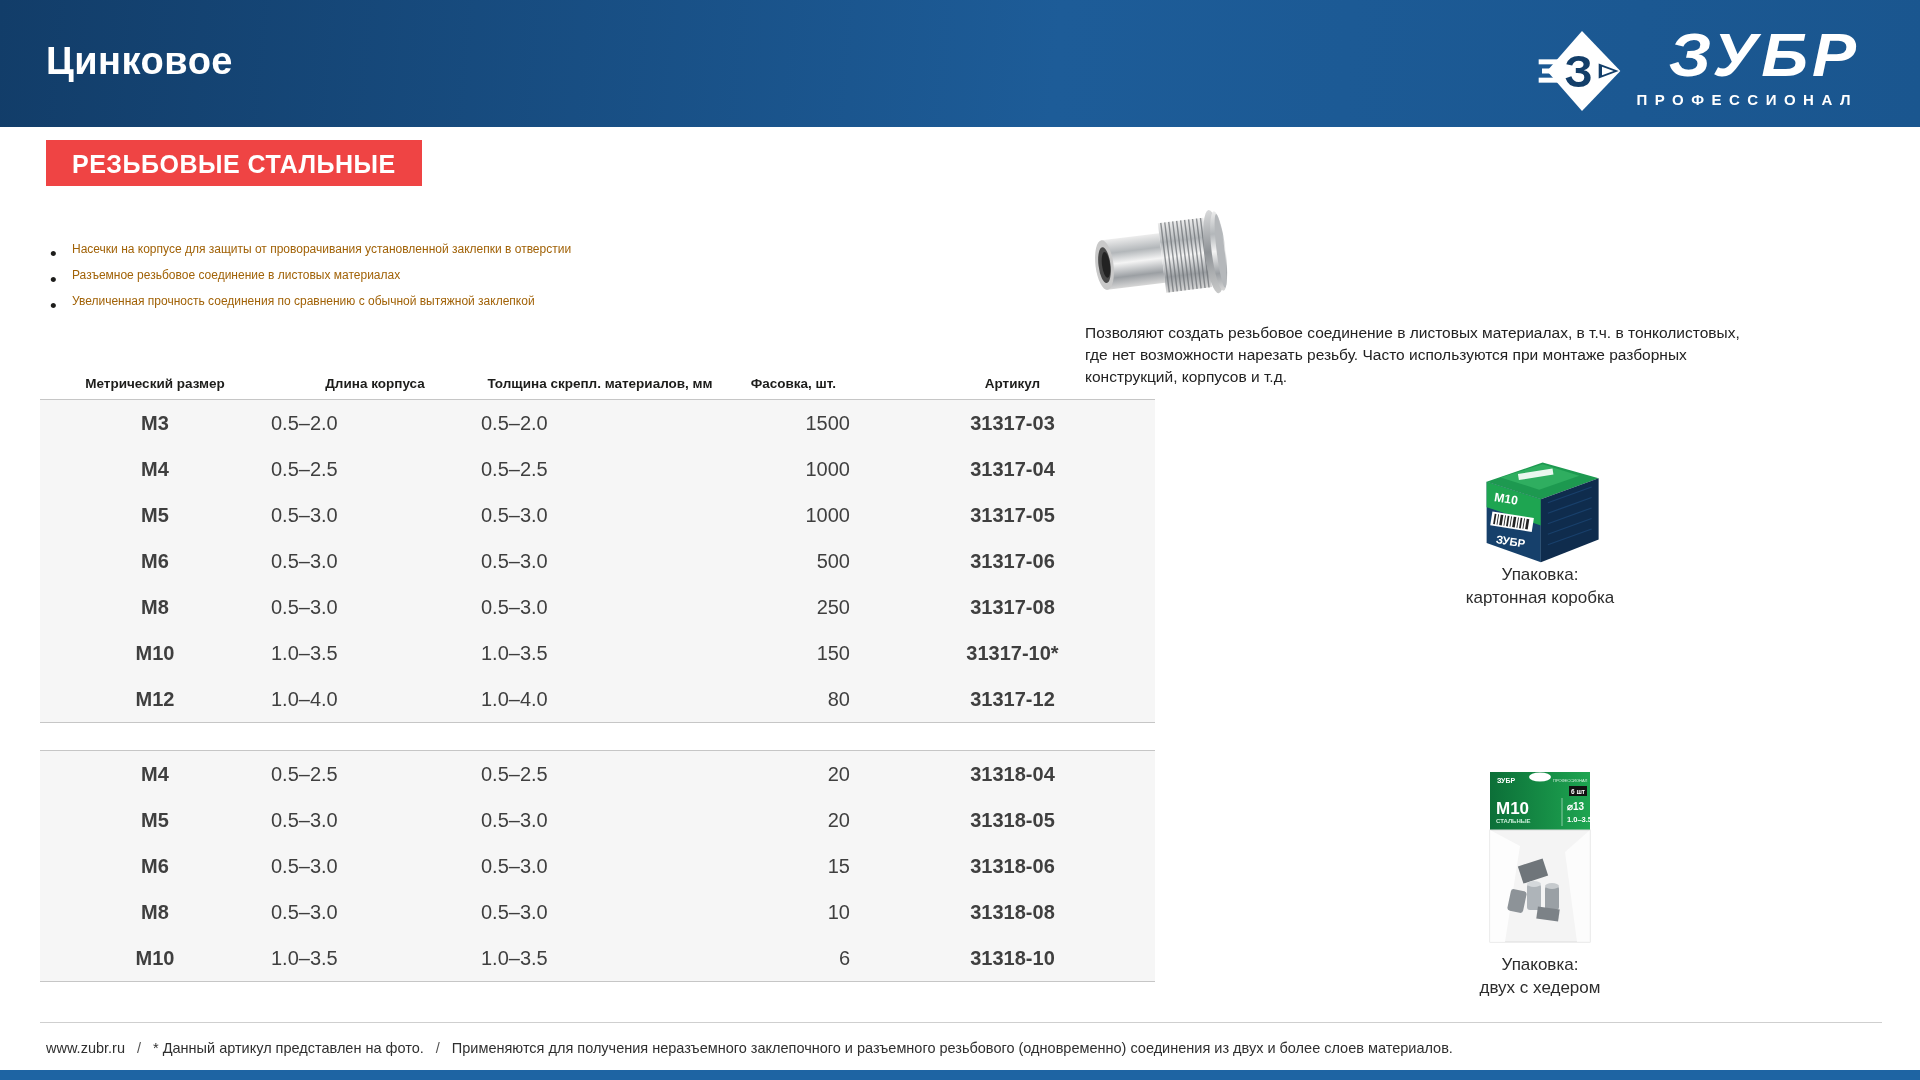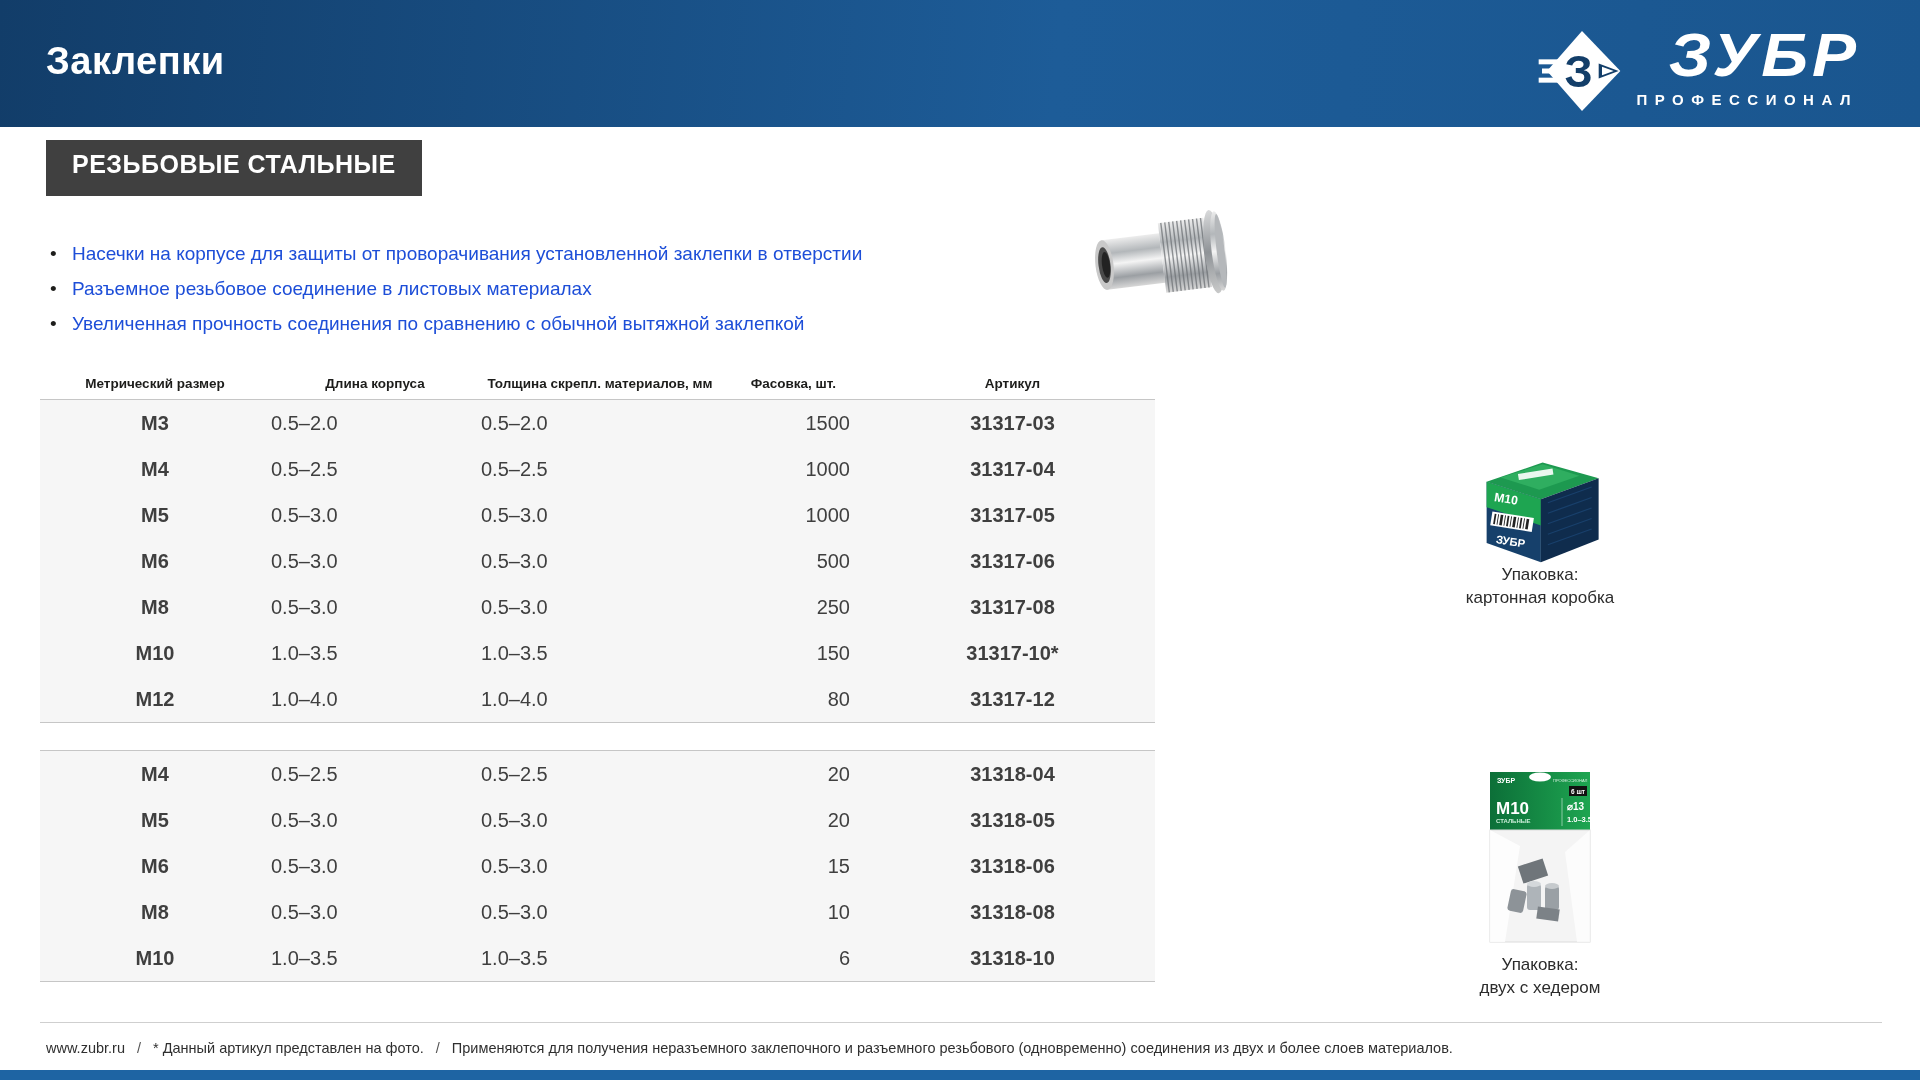--- a/index.html
+++ b/index.html
@@ -13,24 +13,24 @@
            background:linear-gradient(95deg,#123d69 0%,#1d5c98 55%,#1a568f 100%);}
   .page-title{position:absolute;left:46px;top:40px;font-size:38px;font-weight:bold;color:#fff;letter-spacing:0.5px;}
   .logo{position:absolute;right:60px;top:24px;display:flex;align-items:flex-start;gap:14px;}
   .logo-mark{width:100px;height:94px;}
   .wordmark{display:flex;flex-direction:column;align-items:flex-end;}
   .wordmark-main{font-size:66px;font-weight:bold;color:#fff;letter-spacing:4px;line-height:0.95;
                  transform:scaleY(0.92);font-style:italic;}
   .wordmark-sub{font-size:15px;font-weight:bold;color:#fff;letter-spacing:7.5px;margin-top:4px;margin-right:2px;}
 
   
-  .badge{position:absolute;left:46px;top:140px;background:#404040;color:#fff;
-         font-size:25px;font-weight:bold;padding:10px 26px 17px 26px;letter-spacing:0.5px;}
+  .badge{position:absolute;left:46px;top:140px;background:#ef4444;color:#fff;
+         font-size:25px;font-weight:bold;padding:10px 26px 7px 26px;letter-spacing:0.5px;}
   .features{position:absolute;left:46px;top:242px;width:900px;margin:0;padding:0;list-style:none;}
-  .features li{position:relative;font-size:19px;color:#1d4ed8;margin-bottom:11px;padding-left:26px;line-height:1.25;}
+  .features li{position:relative;font-size:12px;color:#a16207;margin-bottom:11px;padding-left:26px;line-height:1.25;}
   .features li::before{content:"•";position:absolute;left:4px;top:0;font-size:19px;color:#1d1d1b;}
 
   
   .rivet-figure{position:absolute;left:1090px;top:205px;width:160px;height:105px;}
   .product-desc{position:absolute;left:1085px;top:322px;width:655px;font-size:15.5px;line-height:1.42;color:#222;}
 
   
   .tables{position:absolute;left:40px;top:370px;width:1115px;}
   table.spec{width:1115px;border-collapse:collapse;table-layout:fixed;}
   table.spec col.w0{width:230px;} table.spec col.w1{width:210px;}
@@ -60,21 +60,21 @@
   .footer-text .sep{margin:0 12px;color:#555;}
   .footer-text a{color:#2f2f2f;text-decoration:none;}
   .bottom-bar{position:absolute;left:0;top:1070px;width:1920px;height:10px;background:#1e64a3;}
 </style>
 </head>
 <body>
 
 <div class="page">
 
   <div class="top-bar">
-    <div class="page-title">Заклепки</div>
+    <div class="page-title">Цинковое</div>
     <div class="logo">
       <svg class="logo-mark" viewBox="0 0 120 100">
         <polygon points="24,47 54,47 54,53 24,53" fill="#fff"></polygon>
         <polygon points="20,36 50,36 50,42 20,42" fill="#fff"></polygon>
         <polygon points="20,58 50,58 50,64 20,64" fill="#fff"></polygon>
         <polygon points="72,2 118,50 72,98 30,50" fill="#fff"></polygon>
         <text x="68" y="69" text-anchor="middle" font-family="Liberation Sans, sans-serif" font-size="54" font-weight="bold" fill="#133e69">З</text>
         <polygon points="92,41 116,50 92,59" fill="#133e69"></polygon>
         <polygon points="96,45 110,50 96,55" fill="#fff"></polygon>
       </svg>
@@ -126,20 +126,21 @@
         <line x1="107" y1="17" x2="107" y2="87"></line>
           <line x1="111" y1="17" x2="111" y2="87"></line>
         <line x1="115" y1="17" x2="115" y2="87"></line>
       </g>
       <ellipse cx="124" cy="52" rx="9" ry="42" fill="url(#met2)"></ellipse>
       <ellipse cx="129" cy="52" rx="7" ry="40" fill="url(#met)"></ellipse>
       <ellipse cx="131" cy="52" rx="4" ry="37" fill="#b5b8bb"></ellipse>
     </g>
   </svg>
 
+  <div class="product-desc">Позволяют создать резьбовое соединение в листовых материалах, в т.ч. в тонколистовых, где нет возможности нарезать резьбу. Часто используются при монтаже разборных конструкций, корпусов и т.д.</div>
 
   <div class="tables">
     <table class="spec">
       <colgroup>
           <col class="w0">
           <col class="w1">
           <col class="w2">
           <col class="w3">
           <col class="w4">
         </colgroup>

